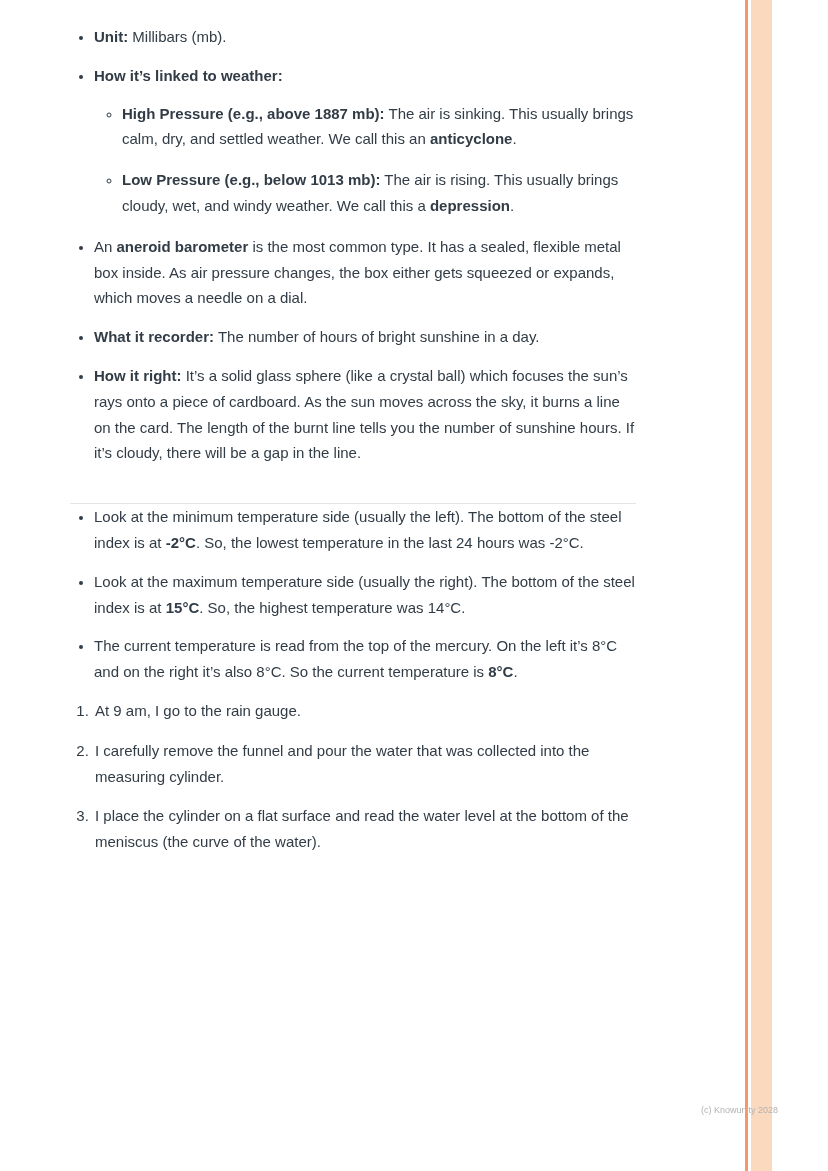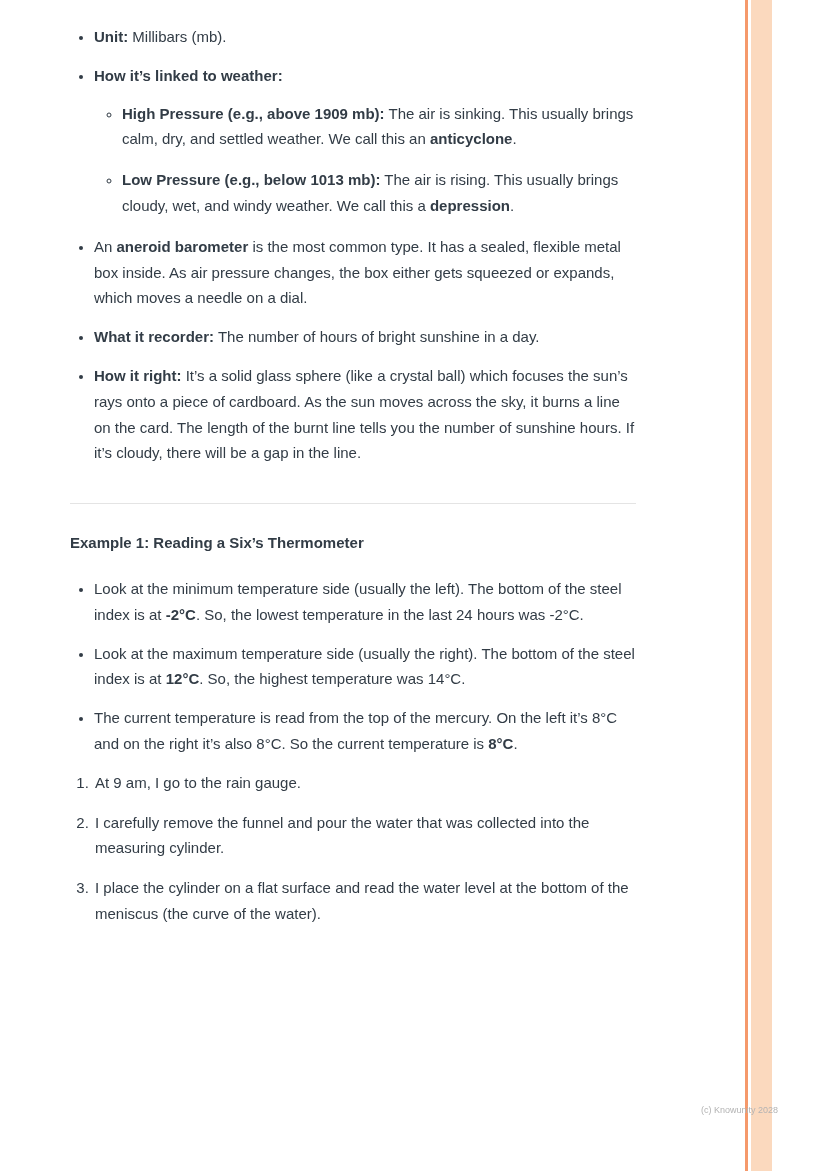--- a/index.html
+++ b/index.html
@@ -95,21 +95,21 @@
   <div class="content">
 
     <ul class="l1">
       <li>
         <span><strong>Unit:</strong><span> Millibars (mb).</span></span>
       </li>
       <li>
         <span><strong>How it’s linked to weather:</strong></span>
         <ul class="l2">
           <li>
-            <span><strong>High Pressure (e.g., above 1909 mb):</strong><span> The air is sinking. This usually brings calm, dry, and settled weather. We call this an </span><strong>anticyclone</strong><span>.</span></span>
+            <span><strong>High Pressure (e.g., above 1887 mb):</strong><span> The air is sinking. This usually brings calm, dry, and settled weather. We call this an </span><strong>anticyclone</strong><span>.</span></span>
           </li>
           <li>
             <span><strong>Low Pressure (e.g., below 1013 mb):</strong><span> The air is rising. This usually brings cloudy, wet, and windy weather. We call this a </span><strong>depression</strong><span>.</span></span>
           </li>
         </ul>
       </li>
       <li>
         <span><span>An </span><strong>aneroid barometer</strong><span> is the most common type. It has a sealed, flexible metal box inside. As air pressure changes, the box either gets squeezed or expands, which moves a needle on a dial.</span></span>
       </li>
     </ul>
@@ -121,28 +121,27 @@
       </li>
       <li>
         <span><strong>How it right:</strong><span> It’s a solid glass sphere (like a crystal ball) which focuses the sun’s rays onto a piece of cardboard. As the sun moves across the sky, it burns a line on the card. The length of the burnt line tells you the number of sunshine hours. If it’s cloudy, there will be a gap in the line.</span></span>
       </li>
     </ul>
 
     <hr class="divider">
 
 
 
-    <h4 class="example-heading">Example 1: Reading a Six’s Thermometer</h4>
 
     <ul class="l1">
       <li>
         <span><span>Look at the minimum temperature side (usually the left). The bottom of the steel index is at </span><strong>-2°C</strong><span>. So, the lowest temperature in the last 24 hours was -2°C.</span></span>
       </li>
       <li>
-        <span><span>Look at the maximum temperature side (usually the right). The bottom of the steel index is at </span><strong>12°C</strong><span>. So, the highest temperature was 14°C.</span></span>
+        <span><span>Look at the maximum temperature side (usually the right). The bottom of the steel index is at </span><strong>15°C</strong><span>. So, the highest temperature was 14°C.</span></span>
       </li>
       <li>
         <span><span>The current temperature is read from the top of the mercury. On the left it’s 8°C and on the right it’s also 8°C. So the current temperature is </span><strong>8°C</strong><span>.</span></span>
       </li>
     </ul>
 
 
     <ol class="steps">
       <li>
         <span>At 9 am, I go to the rain gauge.</span>

